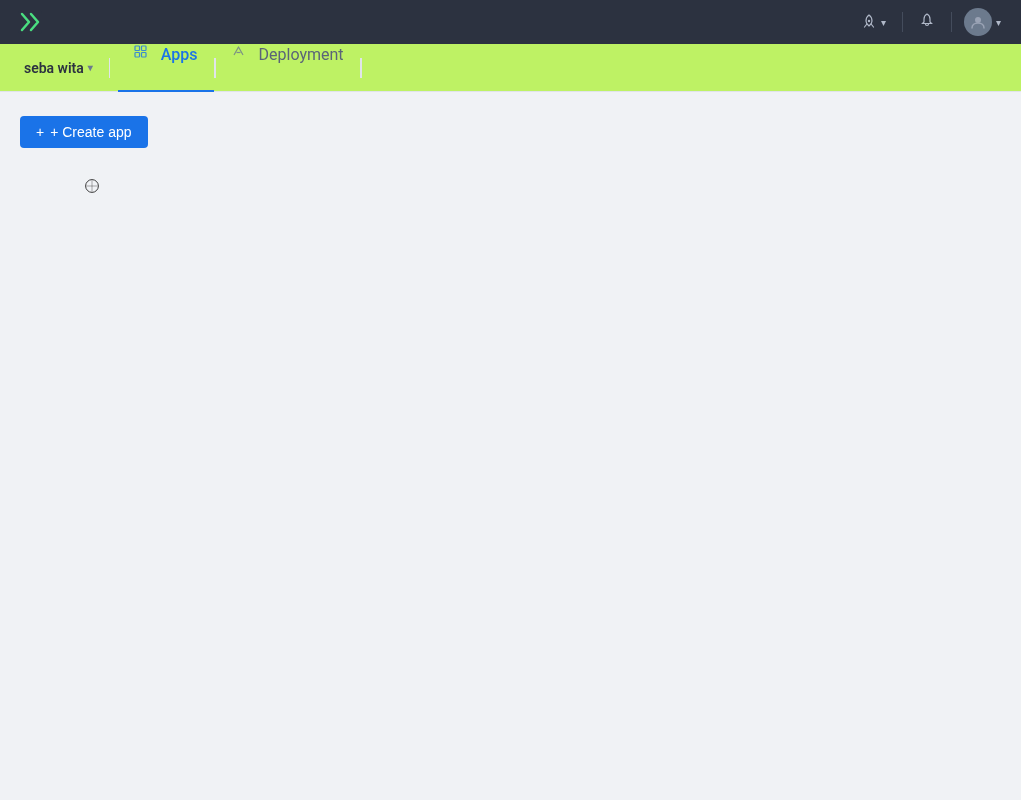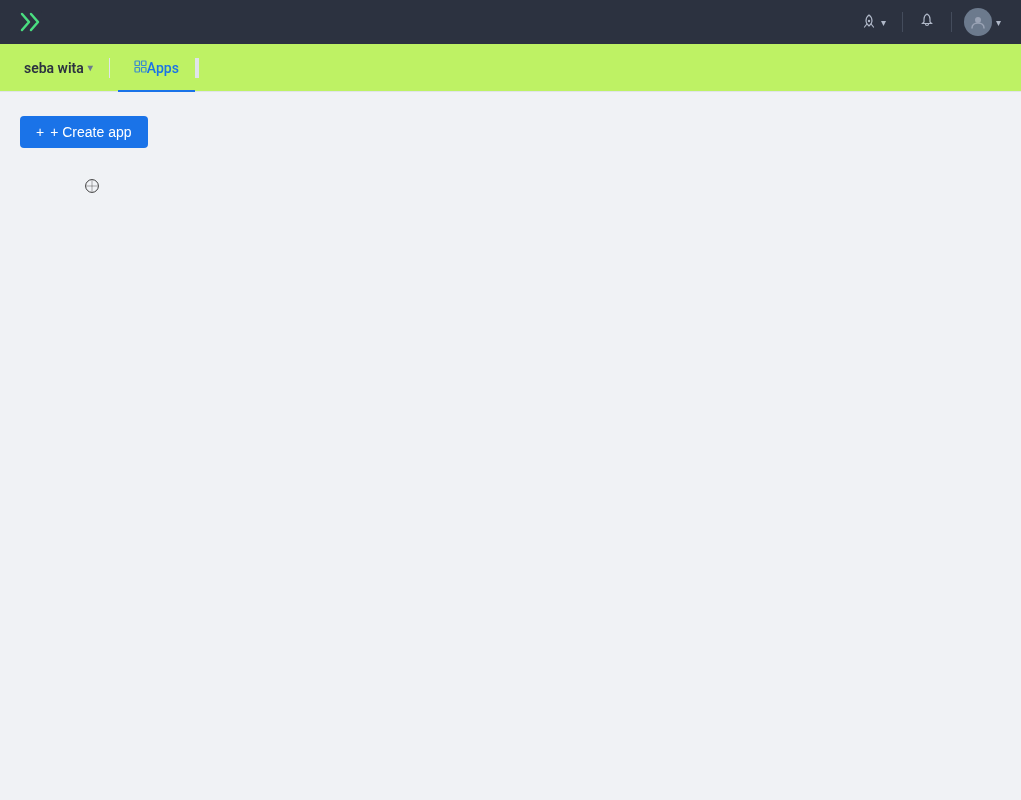--- a/index.html
+++ b/index.html
@@ -122,25 +122,25 @@
       background: #e0e4ea;
       margin: 0 8px;
     }
     .nav-tabs {
       display: flex;
       align-items: center;
       height: 100%;
     }
     .nav-tab {
       display: flex;
-      align-items: center;
-      gap: 0;
+      align-items: flex-start;
+      gap: 14px;
       padding: 0 16px;
       height: 100%;
-      font-size: 14px;
+      font-size: 16px;
       color: #5a6478;
       cursor: pointer;
       border-bottom: 2px solid transparent;
       text-decoration: none;
       white-space: nowrap;
       position: relative;
       top: 1px;
     }
     .nav-tab.active {
       color: #1a73e8;
@@ -251,20 +251,29 @@
           <rect x="1" y="7.5" width="4.5" height="4.5" rx="0.8" stroke="#1a73e8" stroke-width="1.2" fill="none"></rect>
           <rect x="7.5" y="7.5" width="4.5" height="4.5" rx="0.8" stroke="#1a73e8" stroke-width="1.2" fill="none"></rect>
         </svg>
       </span>
       <span>Apps</span>
     </a>
     <div class="nav-tab-separator"></div>
 
     <div class="nav-tab-separator"></div>
 
+    <a class="nav-tab">
+      <span class="tab-icon">
+        <svg width="13" height="13" viewBox="0 0 13 13" fill="none">
+          <path d="M2 10L6.5 2L11 10" stroke="#6c7a8d" stroke-width="1.2" fill="none" stroke-linejoin="round"></path>
+          <path d="M4.5 7.5L8.5 7.5" stroke="#6c7a8d" stroke-width="1.2"></path>
+        </svg>
+      </span>
+      <span>Deployment</span>
+    </a>
     <div class="nav-tab-separator"></div>
 
     <div class="nav-tab-separator"></div>
 
   </nav>
 </div>
 
 <div class="main-content">
   <button class="create-app-btn">
     <span>+</span>

